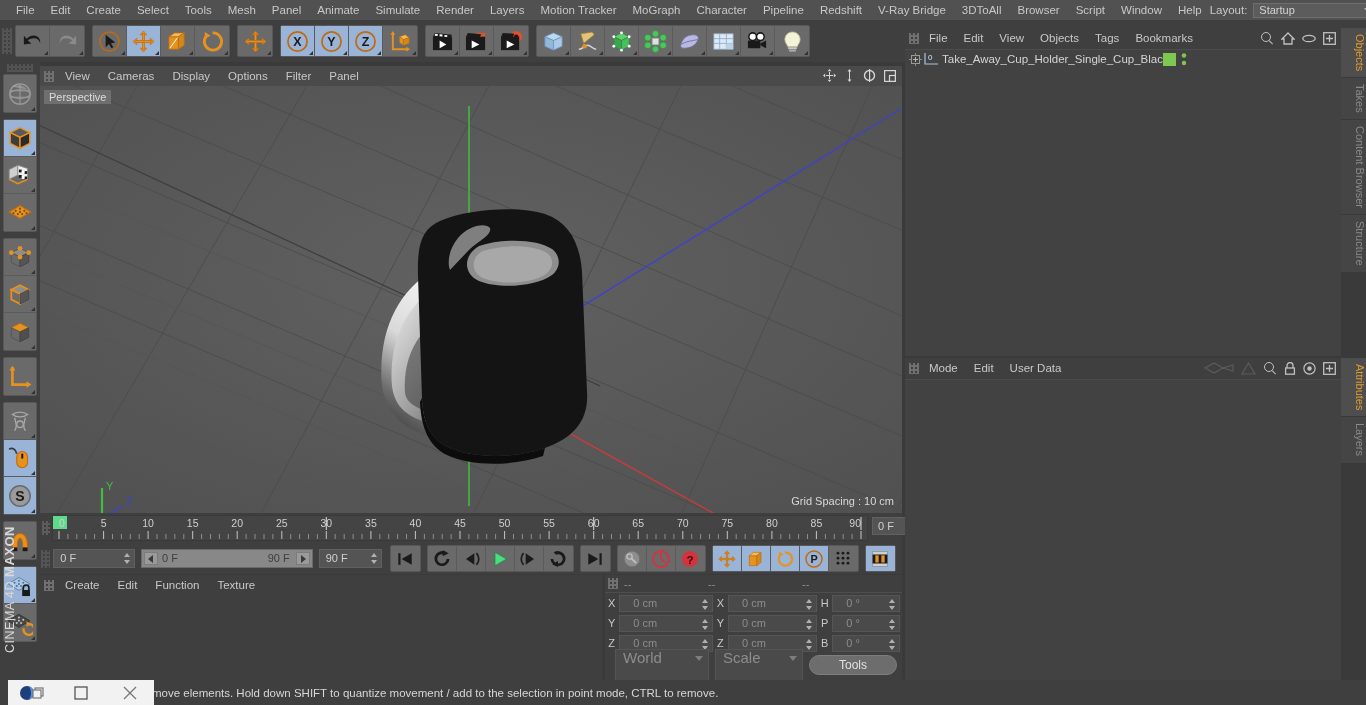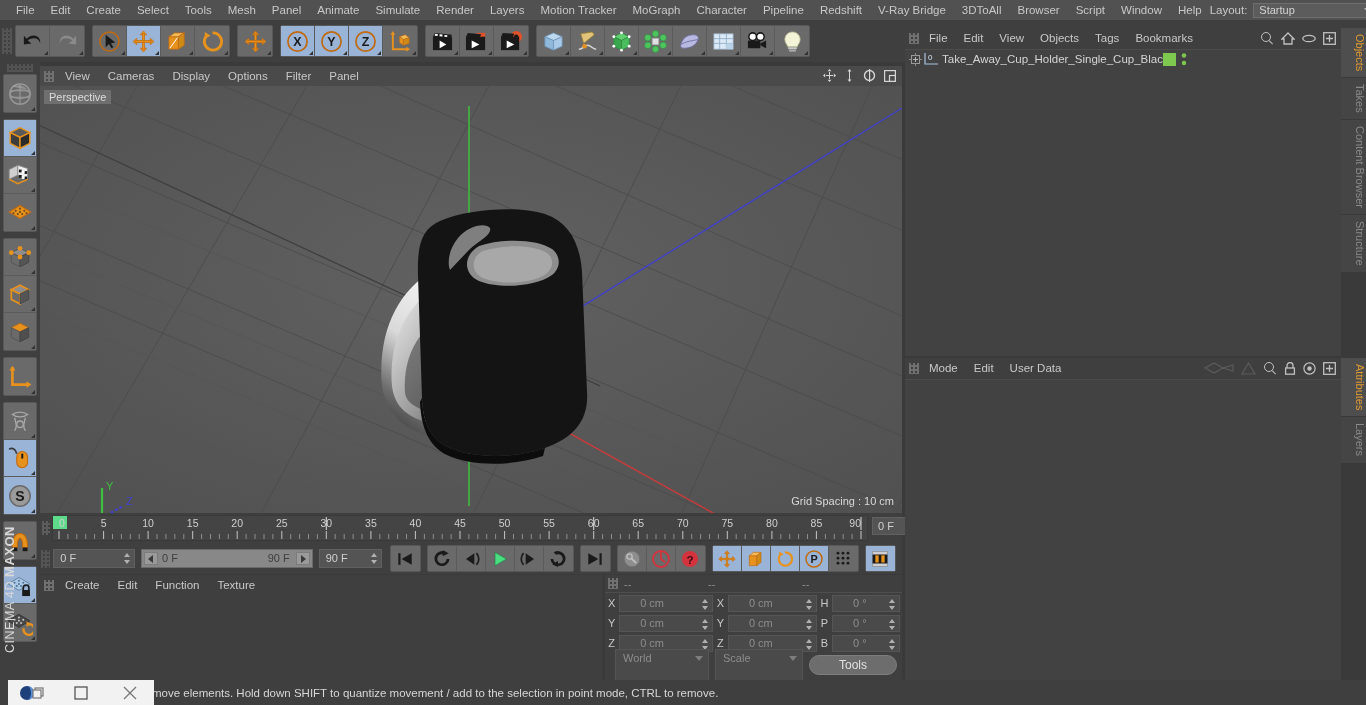--- a/index.html
+++ b/index.html
@@ -114,22 +114,22 @@
   .matname{ width:50px; text-align:center; color:#d0d0d0; font-size:10.5px; background:#4a4a4a;
      overflow:hidden; white-space:nowrap; }
 
   
   .coords{ position:absolute; left:605px; top:575px; width:297px; height:105px; background:#3f3f3f;}
   .co-head{ height:18px; display:flex; align-items:center; border-bottom:1px solid #4e4e4e;}
   .co-head .lbl{ color:#8f8f8f; font-size:11px;}
   .corow{ display:flex; align-items:center; height:20px; padding:0 2px; gap:3px;}
   .coax{ color:#c9c9c9; font-size:11px; width:10px; text-align:center;}
   .cofield{ height:17px; background:#4a4a4a; border:1px solid #555; color:#8d8d8d; font-size:11px;
-     padding-left:20px; line-height:15px; position:relative;}
-  .codrop{ height:32px; background:#4a4a4a; border:1px solid #555; color:#8d8d8d; font-size:11px;
+     padding-left:13px; line-height:15px; position:relative;}
+  .codrop{ height:32px; background:#4a4a4a; border:1px solid #555; color:#8d8d8d; font-size:15px;
      padding-left:7px; line-height:16px; position:relative;}
   .codrop .ch{ position:absolute; right:5px; top:6px; border-left:4px solid transparent;
      border-right:4px solid transparent; border-top:5px solid #7d7d7d;}
   .applybtn{ height:20px; background:#6d6d6d; border:1px solid #7d7d7d; border-radius:10px;
      color:#e0e0e0; font-size:12px; display:flex; align-items:center; justify-content:center;}
 
   
   .om{ position:absolute; left:905px; top:28px; width:436px; height:328px; background:#3f3f3f;}
   .pm-head{ height:20px; display:flex; align-items:center; padding-left:4px; position:relative;}
   .pm-head .mi{ color:#c8c8c8; font-size:11.5px; padding:0 8px; line-height:20px;}

